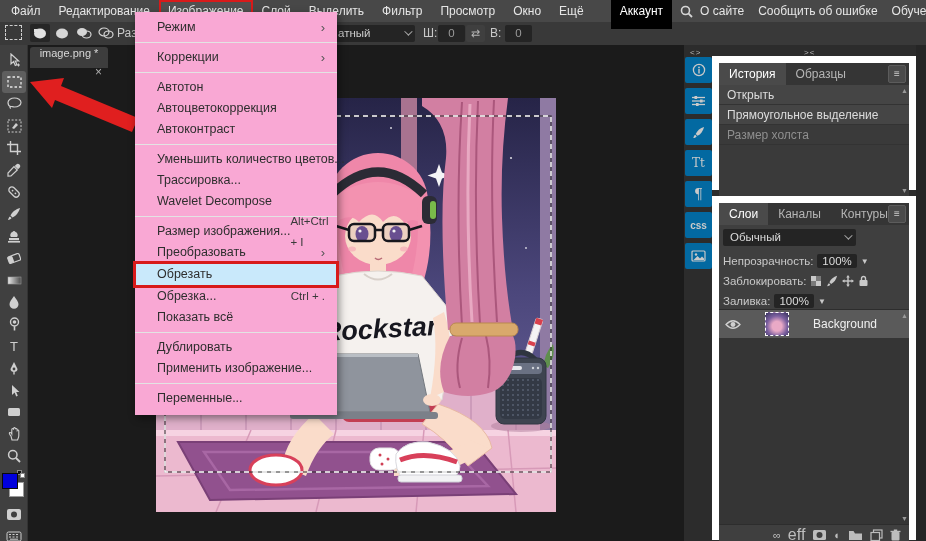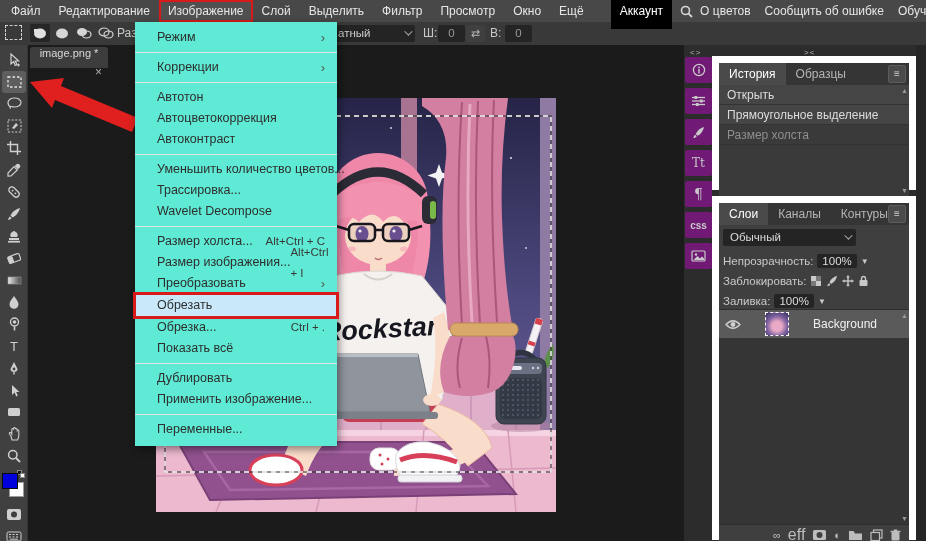--- a/index.html
+++ b/index.html
@@ -43,33 +43,33 @@
   
   #canvas { left:28px; top:45px; width:656px; height:496px; background:#1b1b1b; overflow:hidden; z-index:10; }
   #doctab { left:2px; top:2px; width:78px; height:21px; background:#3d3d3d; border-radius:3px 3px 0 0; color:#d8d8d8; font-size:11px; display:flex; align-items:center; padding:0 6px; gap:6px;flex-direction:column; }
   #doctab .x { color:#b0b0b0; font-size:12px; margin-left:auto; }
   #artwork { left:128px; top:53px; width:400px; height:414px; }
 
   
   #arrow { left:0; top:0; width:220px; height:200px; z-index:70; pointer-events:none; }
 
   
-  #imgmenu { left:135px; top:22px; width:202px; background:#5eead4; box-shadow:2px 3px 8px rgba(0,0,0,.45); padding:5px 0 6px 0; z-index:100; }
+  #imgmenu { left:135px; top:12px; width:202px; background:#f9a8d4; box-shadow:2px 3px 8px rgba(0,0,0,.45); padding:5px 0 6px 0; z-index:100; }
   .mi { height:21px; line-height:21px; font-size:12.5px; color:#2e2e2e; display:flex; align-items:center; padding:0 12px 0 22px; position:relative; }
   .mi .lab { flex:1; white-space:nowrap; }
   .mi .short { color:#3a3a3a; font-size:11.5px; }
   .mi .sub { color:#555; font-size:13px; }
   .mi.hl { background:#c9e9fb; outline:3px solid #d81a1a; outline-offset:-1px; height:23px; line-height:23px; }
   .msep { border-top:1px solid #e3e3e3; margin:4px 0; }
 
   
   #rightarea { left:684px; top:45px; width:242px; height:496px; background:#2c2c2c; z-index:30; }
   .collapse { position:absolute; color:#b9b9b9; font-size:8px; letter-spacing:1px; top:3px; }
   #iconstrip { position:absolute; left:1px; top:12px; width:27px; }
-  .stripbtn { width:27px; height:26px; margin-bottom:5px; background:#701a75; border-radius:2px; color:#c9c9c9; display:flex; align-items:center; justify-content:center; font-size:12px; }
+  .stripbtn { width:27px; height:26px; margin-bottom:5px; background:#0369a1; border-radius:2px; color:#c9c9c9; display:flex; align-items:center; justify-content:center; font-size:12px; }
   .stripbtn.small { font-size:10px; }
 
   .panel { position:absolute; left:28px; width:204px; background:#3f3f3f; border:7px solid #ffffff; }
   .ptabs { height:22px; background:#353535; display:flex; align-items:flex-end; position:relative; }
   .ptab { height:22px; line-height:22px; padding:0 10px; font-size:12px; color:#b5b5b5; }
   .ptab.active { background:#4a4a4a; color:#ffffff; }
   .pmenu { position:absolute; right:3px; top:2px; width:18px; height:18px; background:#4a4a4a; border:1px solid #5c5c5c; border-radius:2px; color:#cfcfcf; font-size:10px; text-align:center; line-height:16px; }
 
   #histpanel { top:11px; height:134px; }
   .histbody { position:relative; height:111px; background:#3a3a3a; overflow:hidden; }
@@ -110,21 +110,21 @@
     <span class="tm">Окно</span>
     <span class="tm">Ещё</span>
     <span class="tm account">Аккаунт</span>
     <span class="ticon">
       <svg width="13" height="13" viewBox="0 0 13 13">
           <circle cx="5.5" cy="5.5" r="4" fill="none" stroke="#d5d5d5" stroke-width="1.6"></circle>
           <line x1="8.6" y1="8.6" x2="12" y2="12" stroke="#d5d5d5" stroke-width="1.8"></line>
         </svg>
     </span>
     <span class="top-right">
-      <span class="tlink">О цветов</span>
+      <span class="tlink">О сайте</span>
       <span class="tlink">Сообщить об ошибке</span>
       <span class="tlink">Обучение</span>
 
     </span>
   </div>
 
   <div id="optionsbar" class="abs">
     <div class="abs preset-ico"></div>
     <div class="abs modebtn sel" style="left:30px">
       <svg width="14" height="11" viewBox="0 0 14 11">
@@ -493,24 +493,20 @@
         <span class="lab">Уменьшить количество цветов...</span>
       </div>
     <div class="mi">
         <span class="lab">Трассировка...</span>
       </div>
     <div class="mi">
         <span class="lab">Wavelet Decompose</span>
       </div>
     <div class="msep"></div>
     <div class="mi">
-        <span class="lab">Размер холста...</span>
-        <span class="short">Alt+Ctrl + C</span>
-      </div>
-    <div class="mi">
         <span class="lab">Размер изображения...</span>
         <span class="short">Alt+Ctrl + I</span>
       </div>
     <div class="mi">
         <span class="lab">Преобразовать</span>
         <span class="sub">›</span>
       </div>
     <div class="mi hl">
         <span class="lab">Обрезать</span>
       </div>

